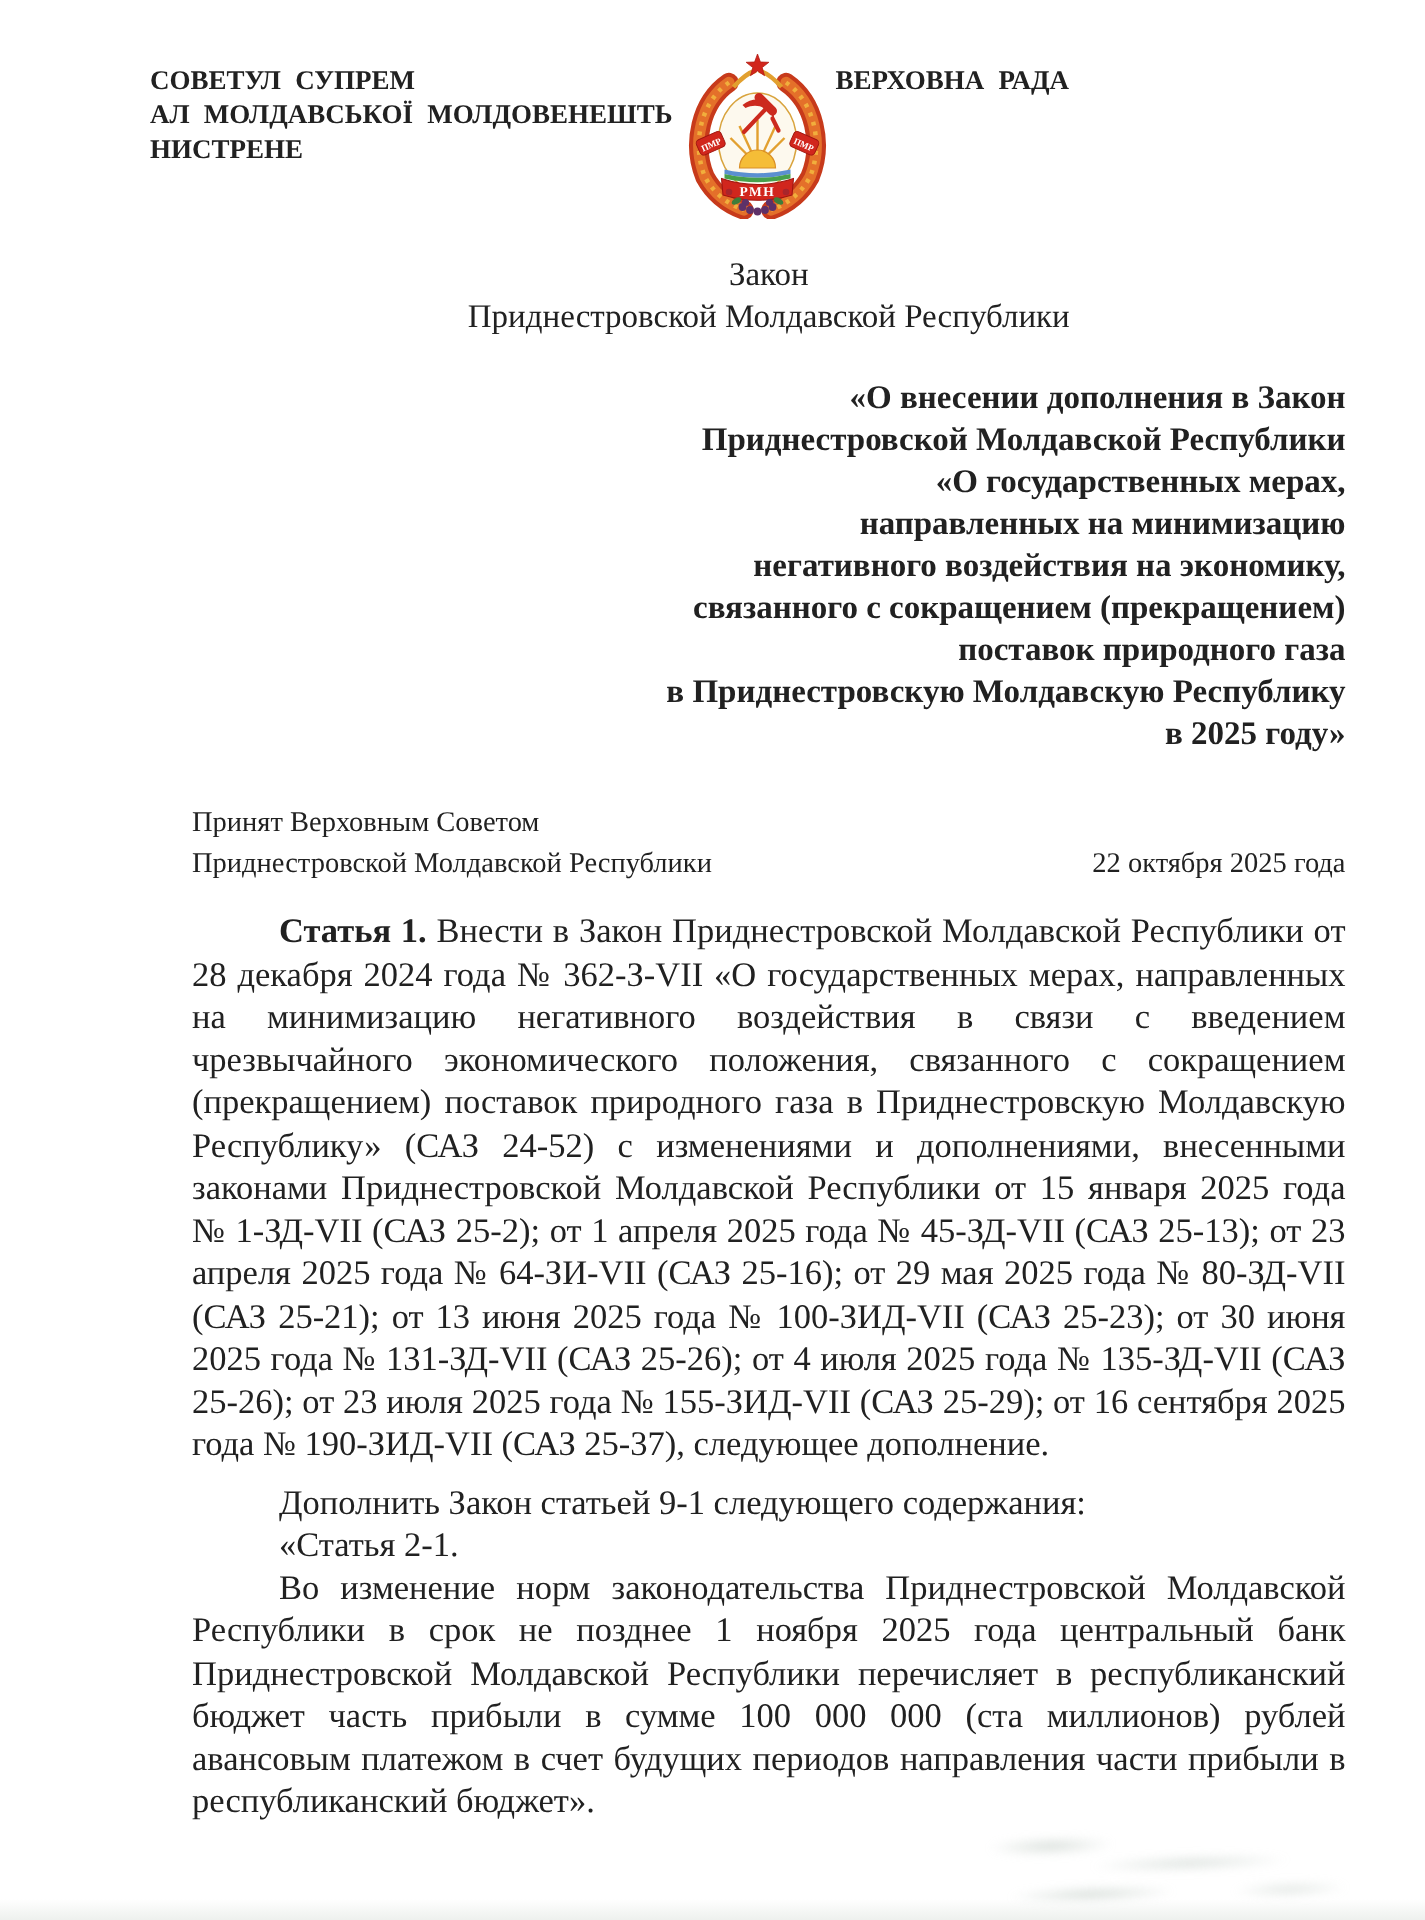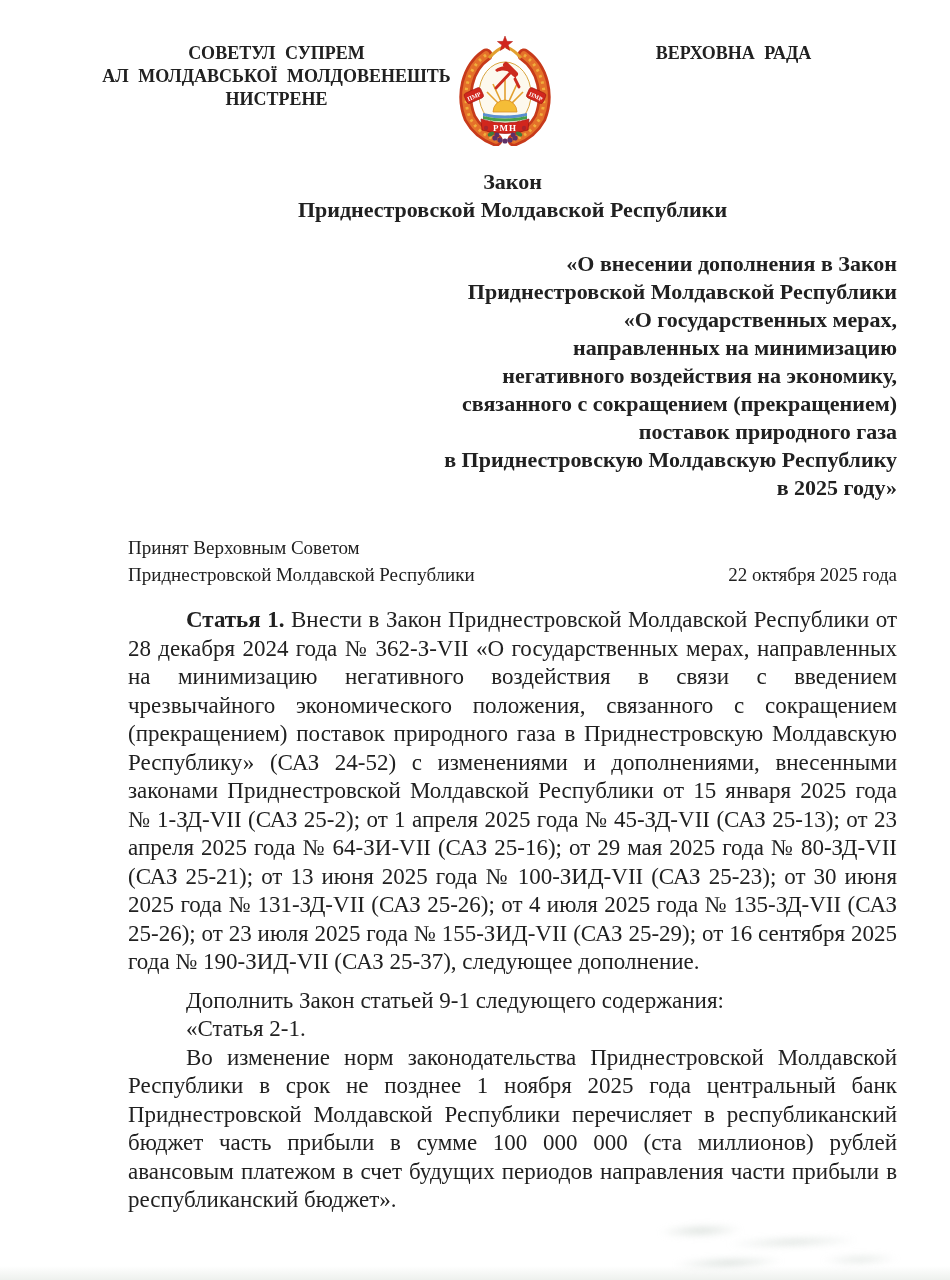--- a/index.html
+++ b/index.html
@@ -15,21 +15,21 @@
     color: #212121;
   }
   
   .letterhead {
     display: flex;
     align-items: flex-start;
     padding: 34px 40px 0 100px;
   }
   .lh-col {
     flex: 1 1 0;
-    text-align: center;
+    text-align: left;
     font-weight: bold;
     font-size: 18px;
     line-height: 23px;
     word-spacing: 5px;
     padding-top: 8px;
   }
   .emblem-wrap {
     flex: 0 0 104px;
     width: 104px;
   }
@@ -38,21 +38,21 @@
   .authority {
     text-align: center;
     font-weight: bold;
     font-size: 19px;
     line-height: 26px;
     word-spacing: 7px;
     margin-top: 6px;
   }
   .doc-type {
     text-align: center;
-    font-weight: bold;
+    font-weight: normal;
     font-size: 22px;
     line-height: 28px;
     margin-top: 18px;
   }
   .law-title {
     text-align: right;
     font-weight: bold;
     font-size: 22px;
     line-height: 28px;
     margin-top: 26px;

